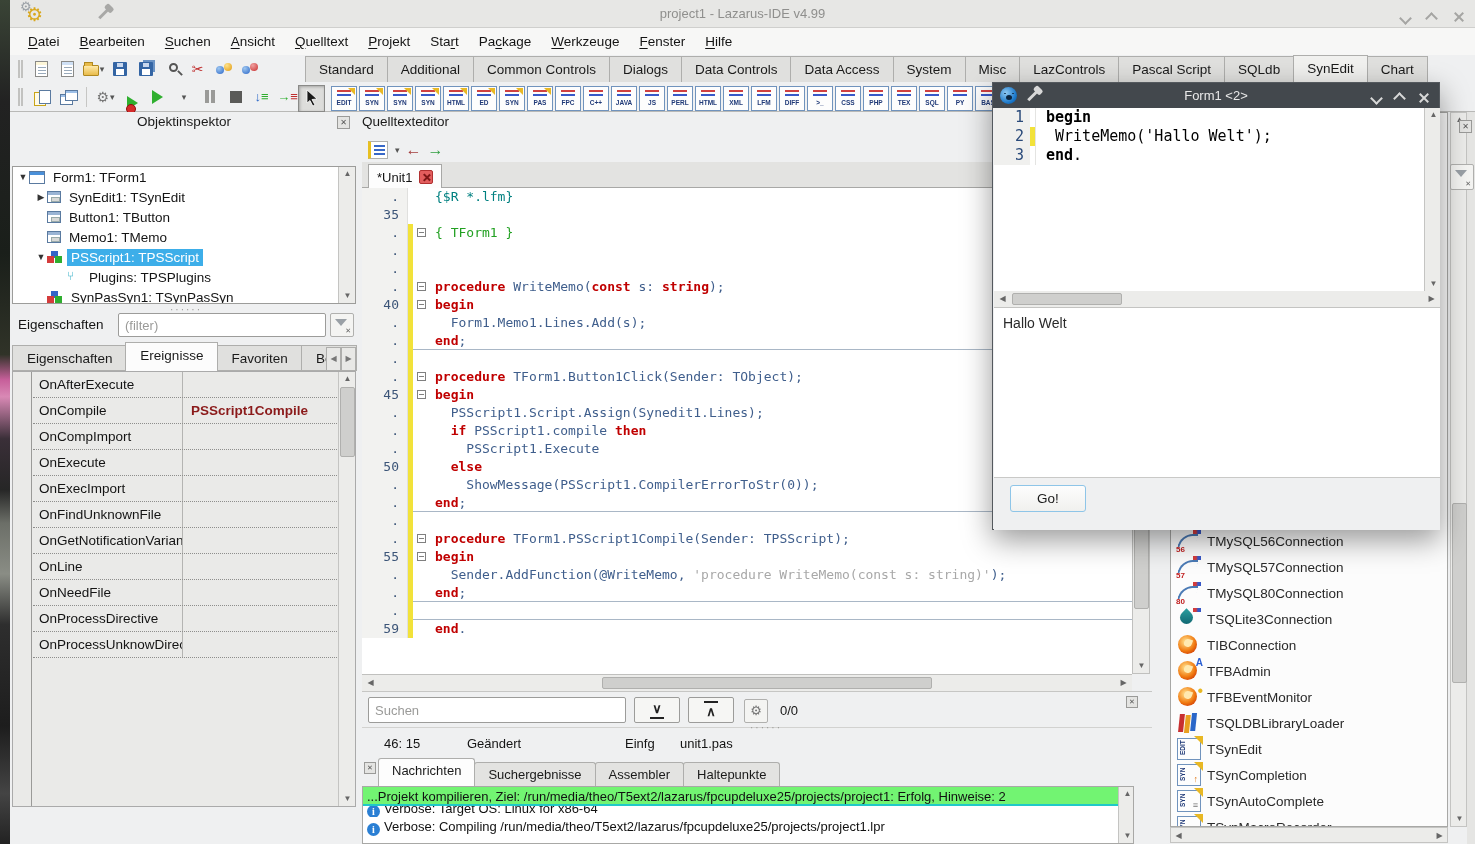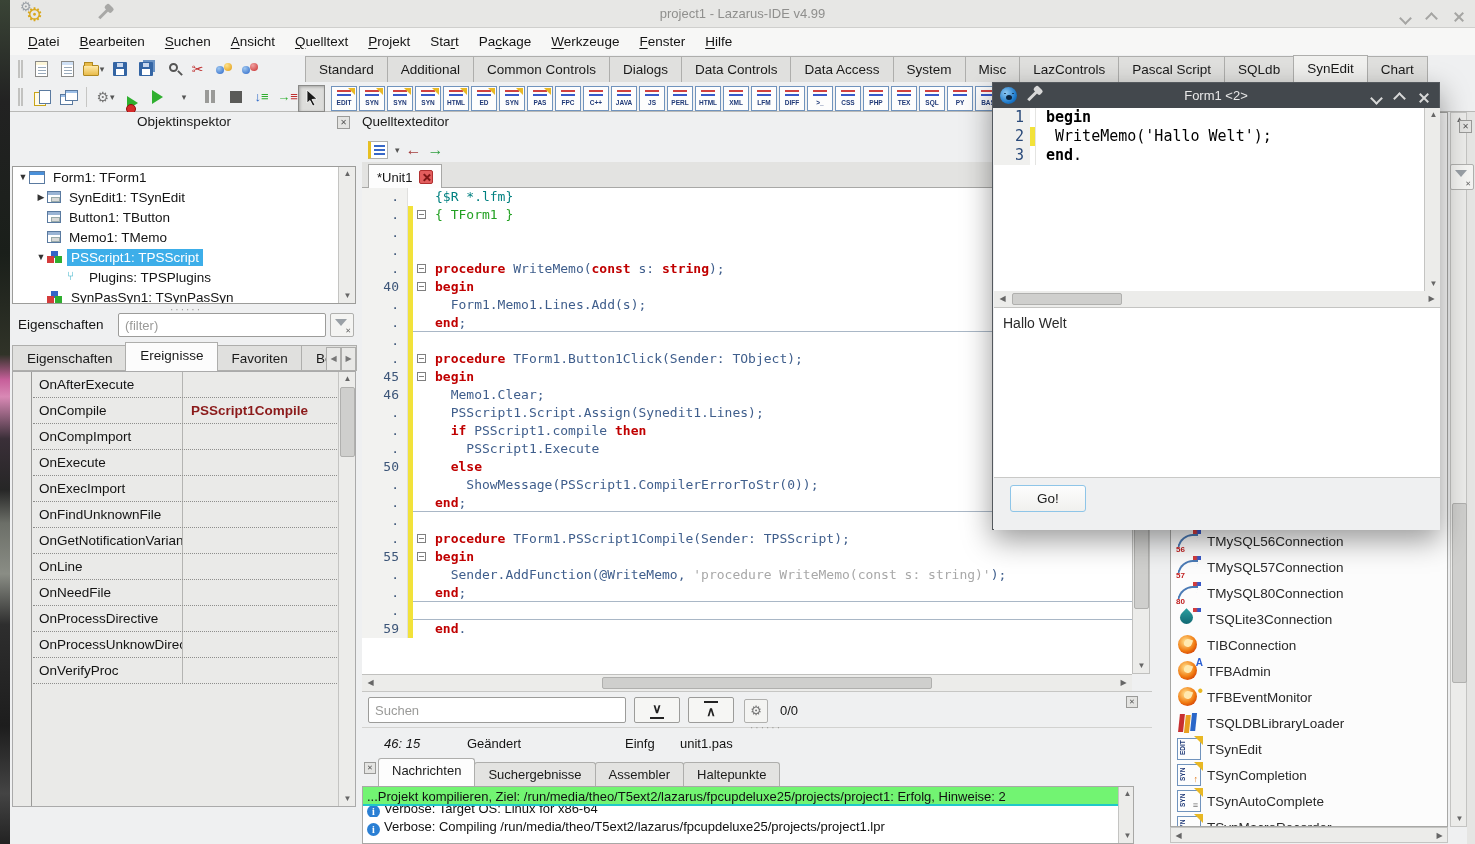--- a/index.html
+++ b/index.html
@@ -599,24 +599,20 @@
           <span class="evalue"></span>
         </div>
         <div class="erow">
           <span class="ename">OnProcessDirective</span>
           <span class="evalue"></span>
         </div>
         <div class="erow">
           <span class="ename">OnProcessUnknowDirec</span>
           <span class="evalue"></span>
         </div>
-        <div class="erow">
-          <span class="ename">OnVerifyProc</span>
-          <span class="evalue"></span>
-        </div>
       </div>
     <div id="oi-events-scroll">
       <span class="sb-arrow" style="top:0;">▲</span>
       <span class="sb-arrow" style="bottom:0;">▼</span>
       <span class="sb-thumb" style="top:15px;height:70px;"></span>
     </div>
   </div>
 </div>
 
 <div id="qe-header" class="abs">Quelltexteditor</div>
@@ -633,20 +629,25 @@
   </div>
 </div>
 
 <div id="editor" class="abs">
     <div class="crow">
       <span class="gut">.</span>
       <span class="ybar"></span>
       <span class="rest"><span class="tk-d">{$R *.lfm}</span></span>
     </div>
     <div class="crow">
+      <span class="gut">35</span>
+      <span class="ybar"></span>
+      <span class="rest"></span>
+    </div>
+    <div class="crow">
       <span class="gut">.</span>
       <span class="ybar on"></span>
       <span class="rest"><span class="foldbox"></span><span class="tk-c">{ TForm1 }</span></span>
     </div>
     <div class="crow">
       <span class="gut">.</span>
       <span class="ybar on"></span>
       <span class="rest"></span>
     </div>
     <div class="crow">
@@ -681,25 +682,20 @@
     </div>
     <div class="crow">
       <span class="gut">.</span>
       <span class="ybar on"></span>
       <span class="rest"><span class="foldbox"></span><span class="tk-k">procedure</span><span class="tk-i"> TForm1.Button1Click(Sender: TObject);</span></span>
     </div>
     <div class="crow">
       <span class="gut">45</span>
       <span class="ybar on"></span>
       <span class="rest"><span class="foldbox"></span><span class="tk-k">begin</span></span>
-    </div>
-    <div class="crow">
-      <span class="gut">46</span>
-      <span class="ybar on"></span>
-      <span class="rest"><span class="tk-i">  Memo1.Clear;</span></span>
     </div>
     <div class="crow">
       <span class="gut">.</span>
       <span class="ybar on"></span>
       <span class="rest"><span class="tk-i">  PSScript1.Script.Assign(Synedit1.Lines);</span></span>
     </div>
     <div class="crow">
       <span class="gut">.</span>
       <span class="ybar on"></span>
       <span class="rest"><span class="tk-i">  </span><span class="tk-k">if</span><span class="tk-i"> PSScript1.compile </span><span class="tk-k">then</span></span>
@@ -779,21 +775,21 @@
     </span>
   <span class="srch-btn" style="left:326px;">
       <span style="border-top:2px solid #222;padding:1px 2px 0;">∧</span>
     </span>
   <span class="srch-gear" style="left:382px;">⚙</span>
   <span id="search-count">0/0</span>
   <span id="search-close">✕</span>
 </div>
 
 <div id="status-row" class="abs">
-  <span style="left:22px;font-style:italic;">46: 15</span>
+  <span style="left:22px;">46: 15</span>
   <span style="left:105px;">Geändert</span>
   <span style="left:263px;">Einfg</span>
   <span style="left:318px;">unit1.pas</span>
   <span class="grip" style="left:388px;top:-6px;">······</span>
 </div>
 
 <div id="msg-close" class="abs">✕</div>
 <div id="msg-tabs" class="abs">
     <div class="mtab active">Nachrichten</div>
     <div class="mtab">Suchergebnisse</div>

